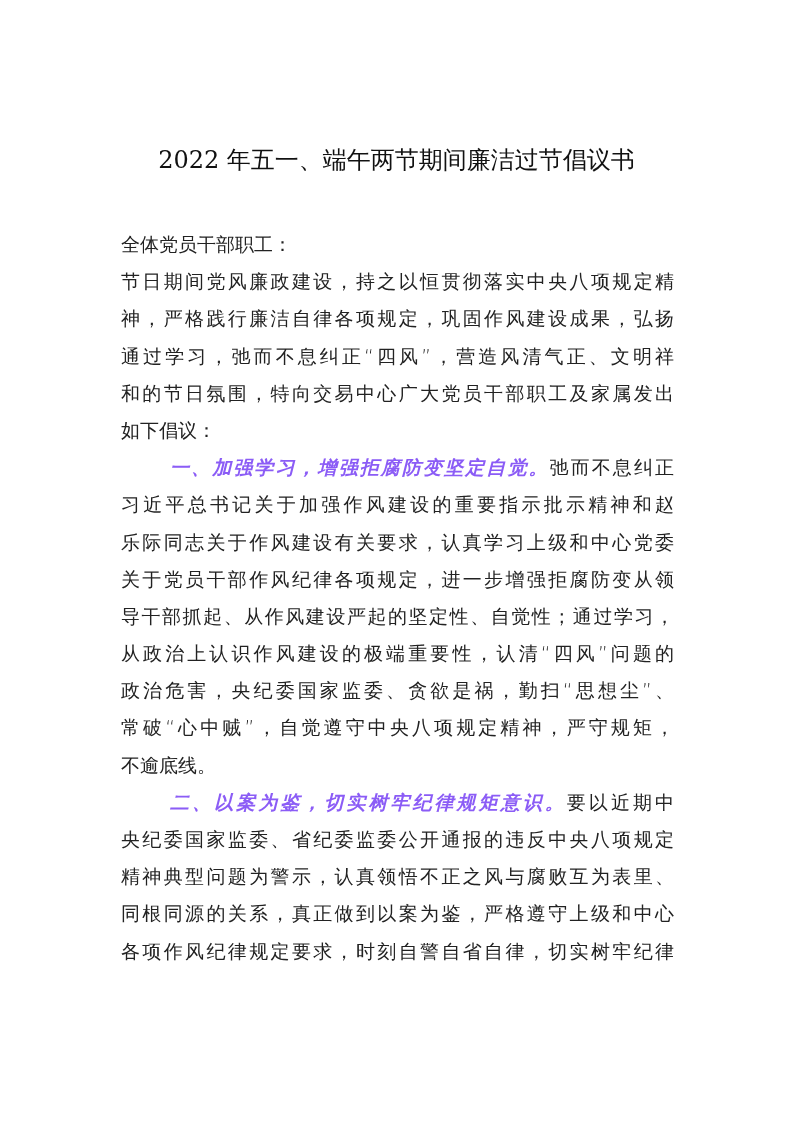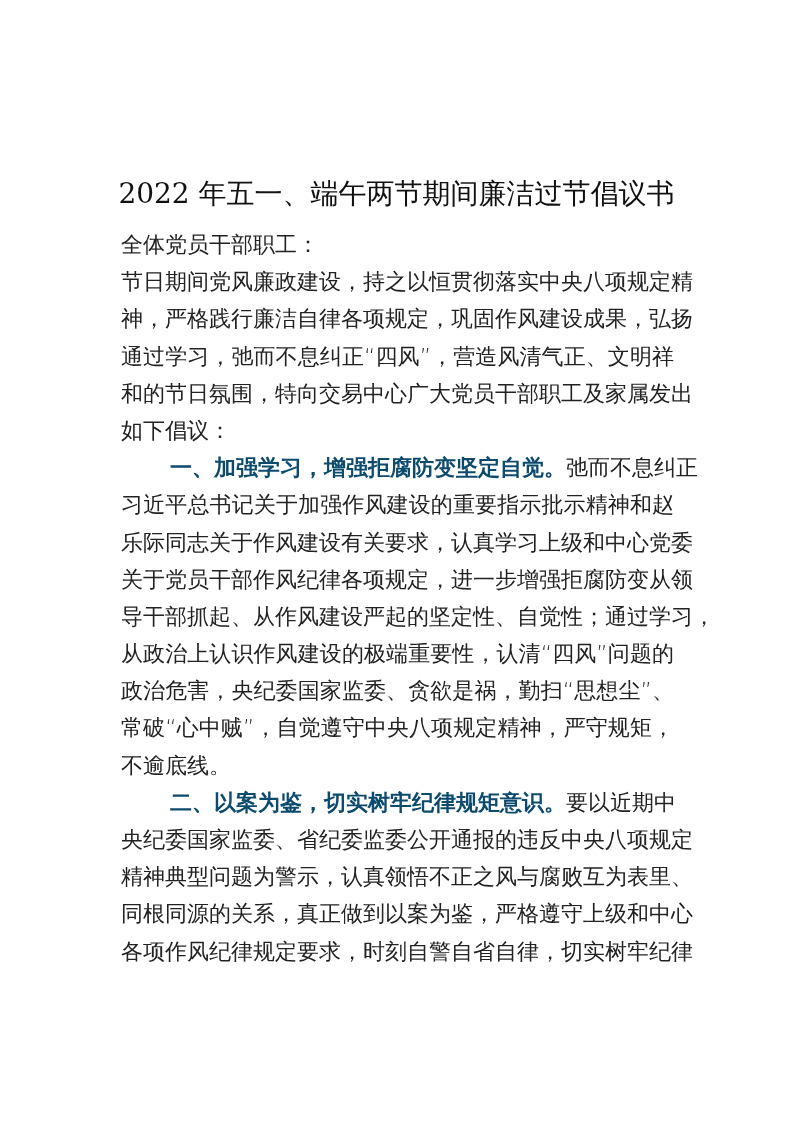--- a/index.html
+++ b/index.html
@@ -21,56 +21,56 @@
     height: 1122px;
     background: #ffffff;
   }
   .title {
     position: absolute;
     left: 0;
     top: 140px;
     width: 793px;
     text-align: center;
     font-family: "DejaVu Serif", "Liberation Serif", serif;
-    font-size: 28px;
+    font-size: 24px;
     line-height: 40px;
     letter-spacing: 0px;
     color: #111;
     font-weight: normal;
-    margin-top: 34px;
   }
   .body {
     position: absolute;
     left: 121px;
     top: 226px;
     width: 553px;
     font-family: "DejaVu Sans", "Liberation Sans", sans-serif;
-    font-size: 22px;
+    font-size: 19px;
     line-height: 37.2px;
     color: #222;
     font-weight: 300;
   }
   .line {
     display: block;
     height: 37.2px;
     white-space: nowrap;
     text-align: justify;
     text-align-last: justify;
     letter-spacing: 0px;
   }
   .line.last {
     text-align-last: left;
   }
   .line.indent {
     padding-left: 49px;
   }
   .heading-bold {
     font-weight: bold;
-    color: #0c4a6e;
+    color: #8b5cf6;
     font-family: "DejaVu Sans", "Liberation Sans", sans-serif;
+    font-style: italic;
   }
 </style>
 </head>
 <body>
 
 <div class="page">
 
   <div class="title">2022 年五一、端午两节期间廉洁过节倡议书</div>
 
   <div class="body">

